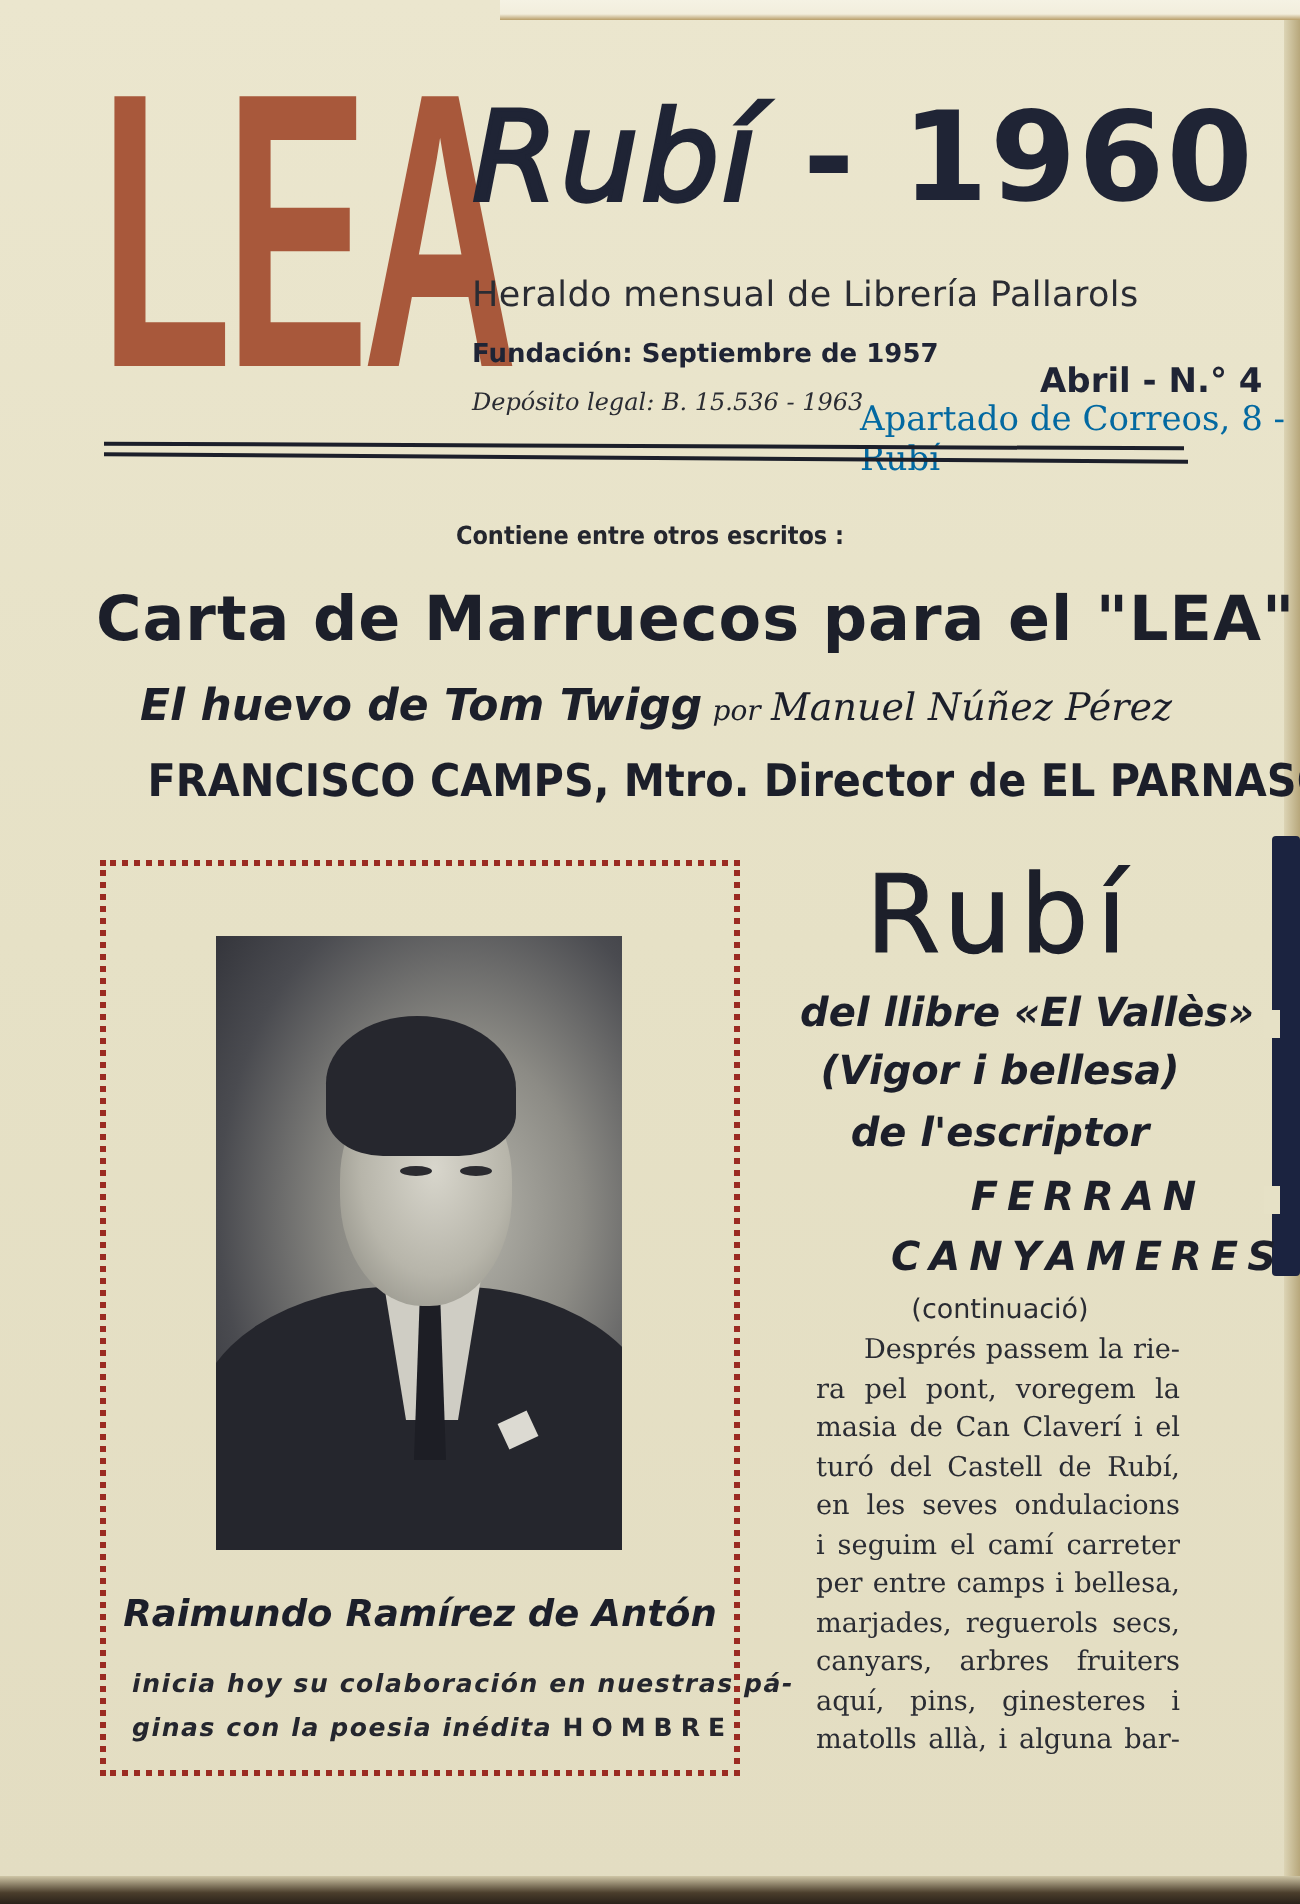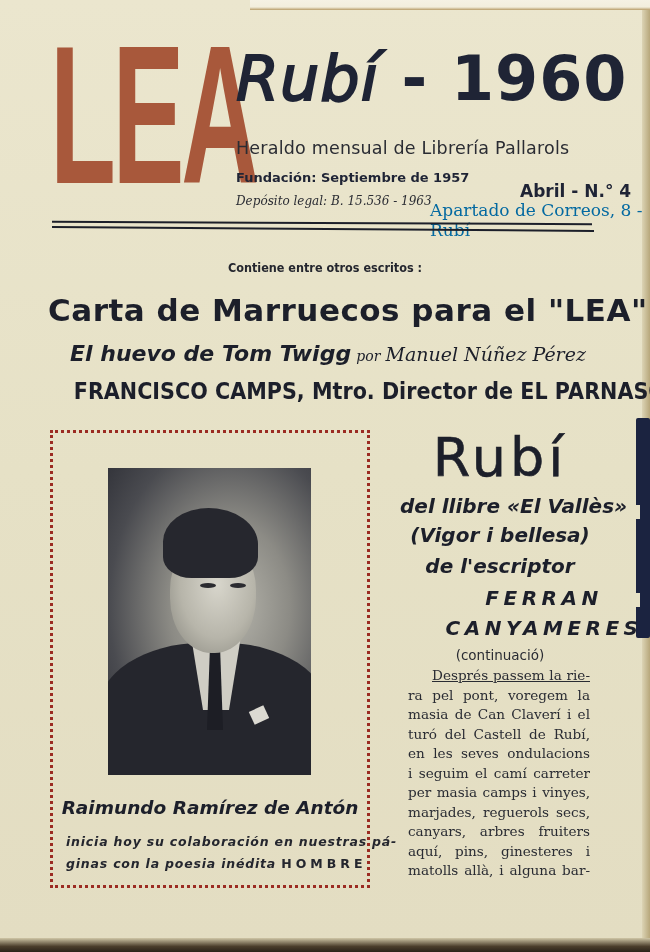--- a/index.html
+++ b/index.html
@@ -168,21 +168,21 @@
   .continuation {
     position: absolute; left: 400px; top: 647px; width: 200px; text-align: center;
     font-family: "DejaVu Sans", sans-serif; font-size: 13.5px; color: #2a2c33;
   }
   .body-text {
     position: absolute; left: 408px; top: 666px; width: 182px;
     font-family: "DejaVu Serif", serif; font-size: 13.6px; line-height: 19.5px;
     color: #2a2c33;
   }
   .body-text .ln { display: block; text-align: justify; text-align-last: justify; white-space: nowrap; height: 19.5px; }
-  .body-text .ln.indent { padding-left: 24px; text-decoration: underline; }
+  .body-text .ln.indent { padding-left: 24px; }
 </style>
 </head>
 <body>
 
 <div class="paper"></div>
 <div class="top-edge"></div>
 <div class="right-edge"></div>
 <div class="tab-binding"></div>
 <div class="tab-notch" style="top:505px"></div>
 <div class="tab-notch" style="top:593px"></div>
@@ -236,18 +236,18 @@
 <div class="rcol-caps" style="top:586px;">FERRAN</div>
 <div class="rcol-caps" style="top:616px;">CANYAMERES</div>
 <div class="continuation">(continuació)</div>
 <div class="body-text">
   <span class="ln indent">Després passem la rie-</span>
   <span class="ln">ra pel pont, voregem la</span>
   <span class="ln">masia de Can Claverí i el</span>
   <span class="ln">turó del Castell de Rubí,</span>
   <span class="ln">en les seves ondulacions</span>
   <span class="ln">i seguim el camí carreter</span>
-  <span class="ln">per masia camps i vinyes,</span>
+  <span class="ln">per entre camps i bellesa,</span>
   <span class="ln">marjades, reguerols secs,</span>
   <span class="ln">canyars, arbres fruiters</span>
   <span class="ln">aquí, pins, ginesteres i</span>
   <span class="ln">matolls allà, i alguna bar-</span>
 </div>
 
 </body></html>

